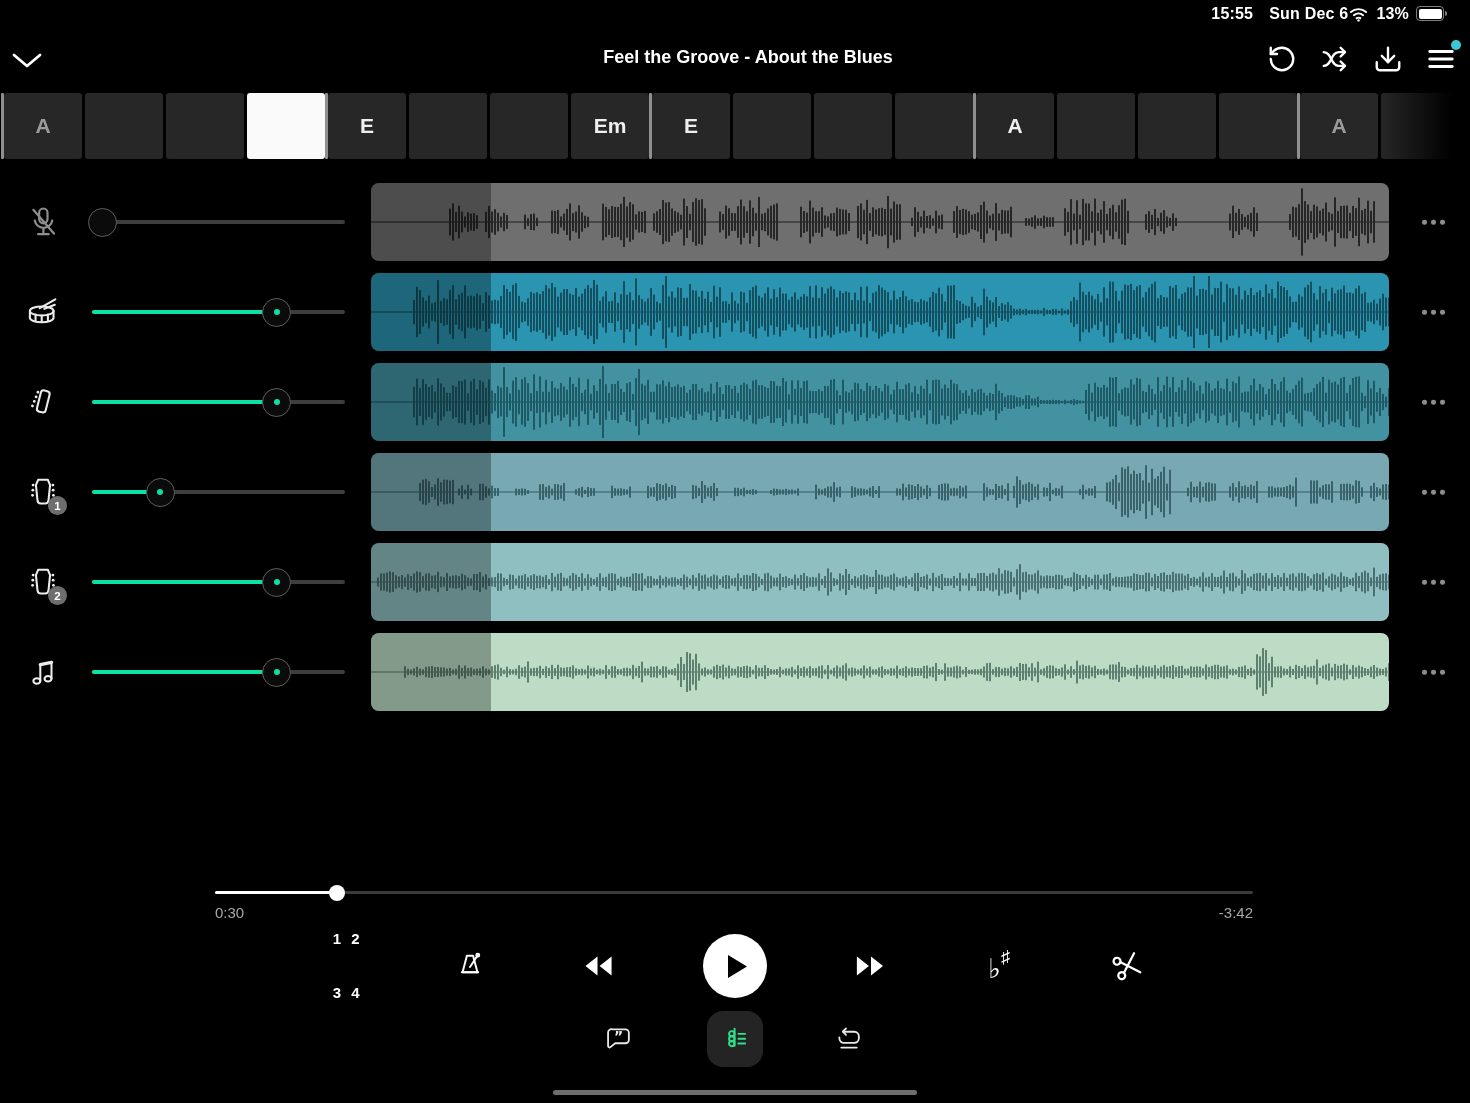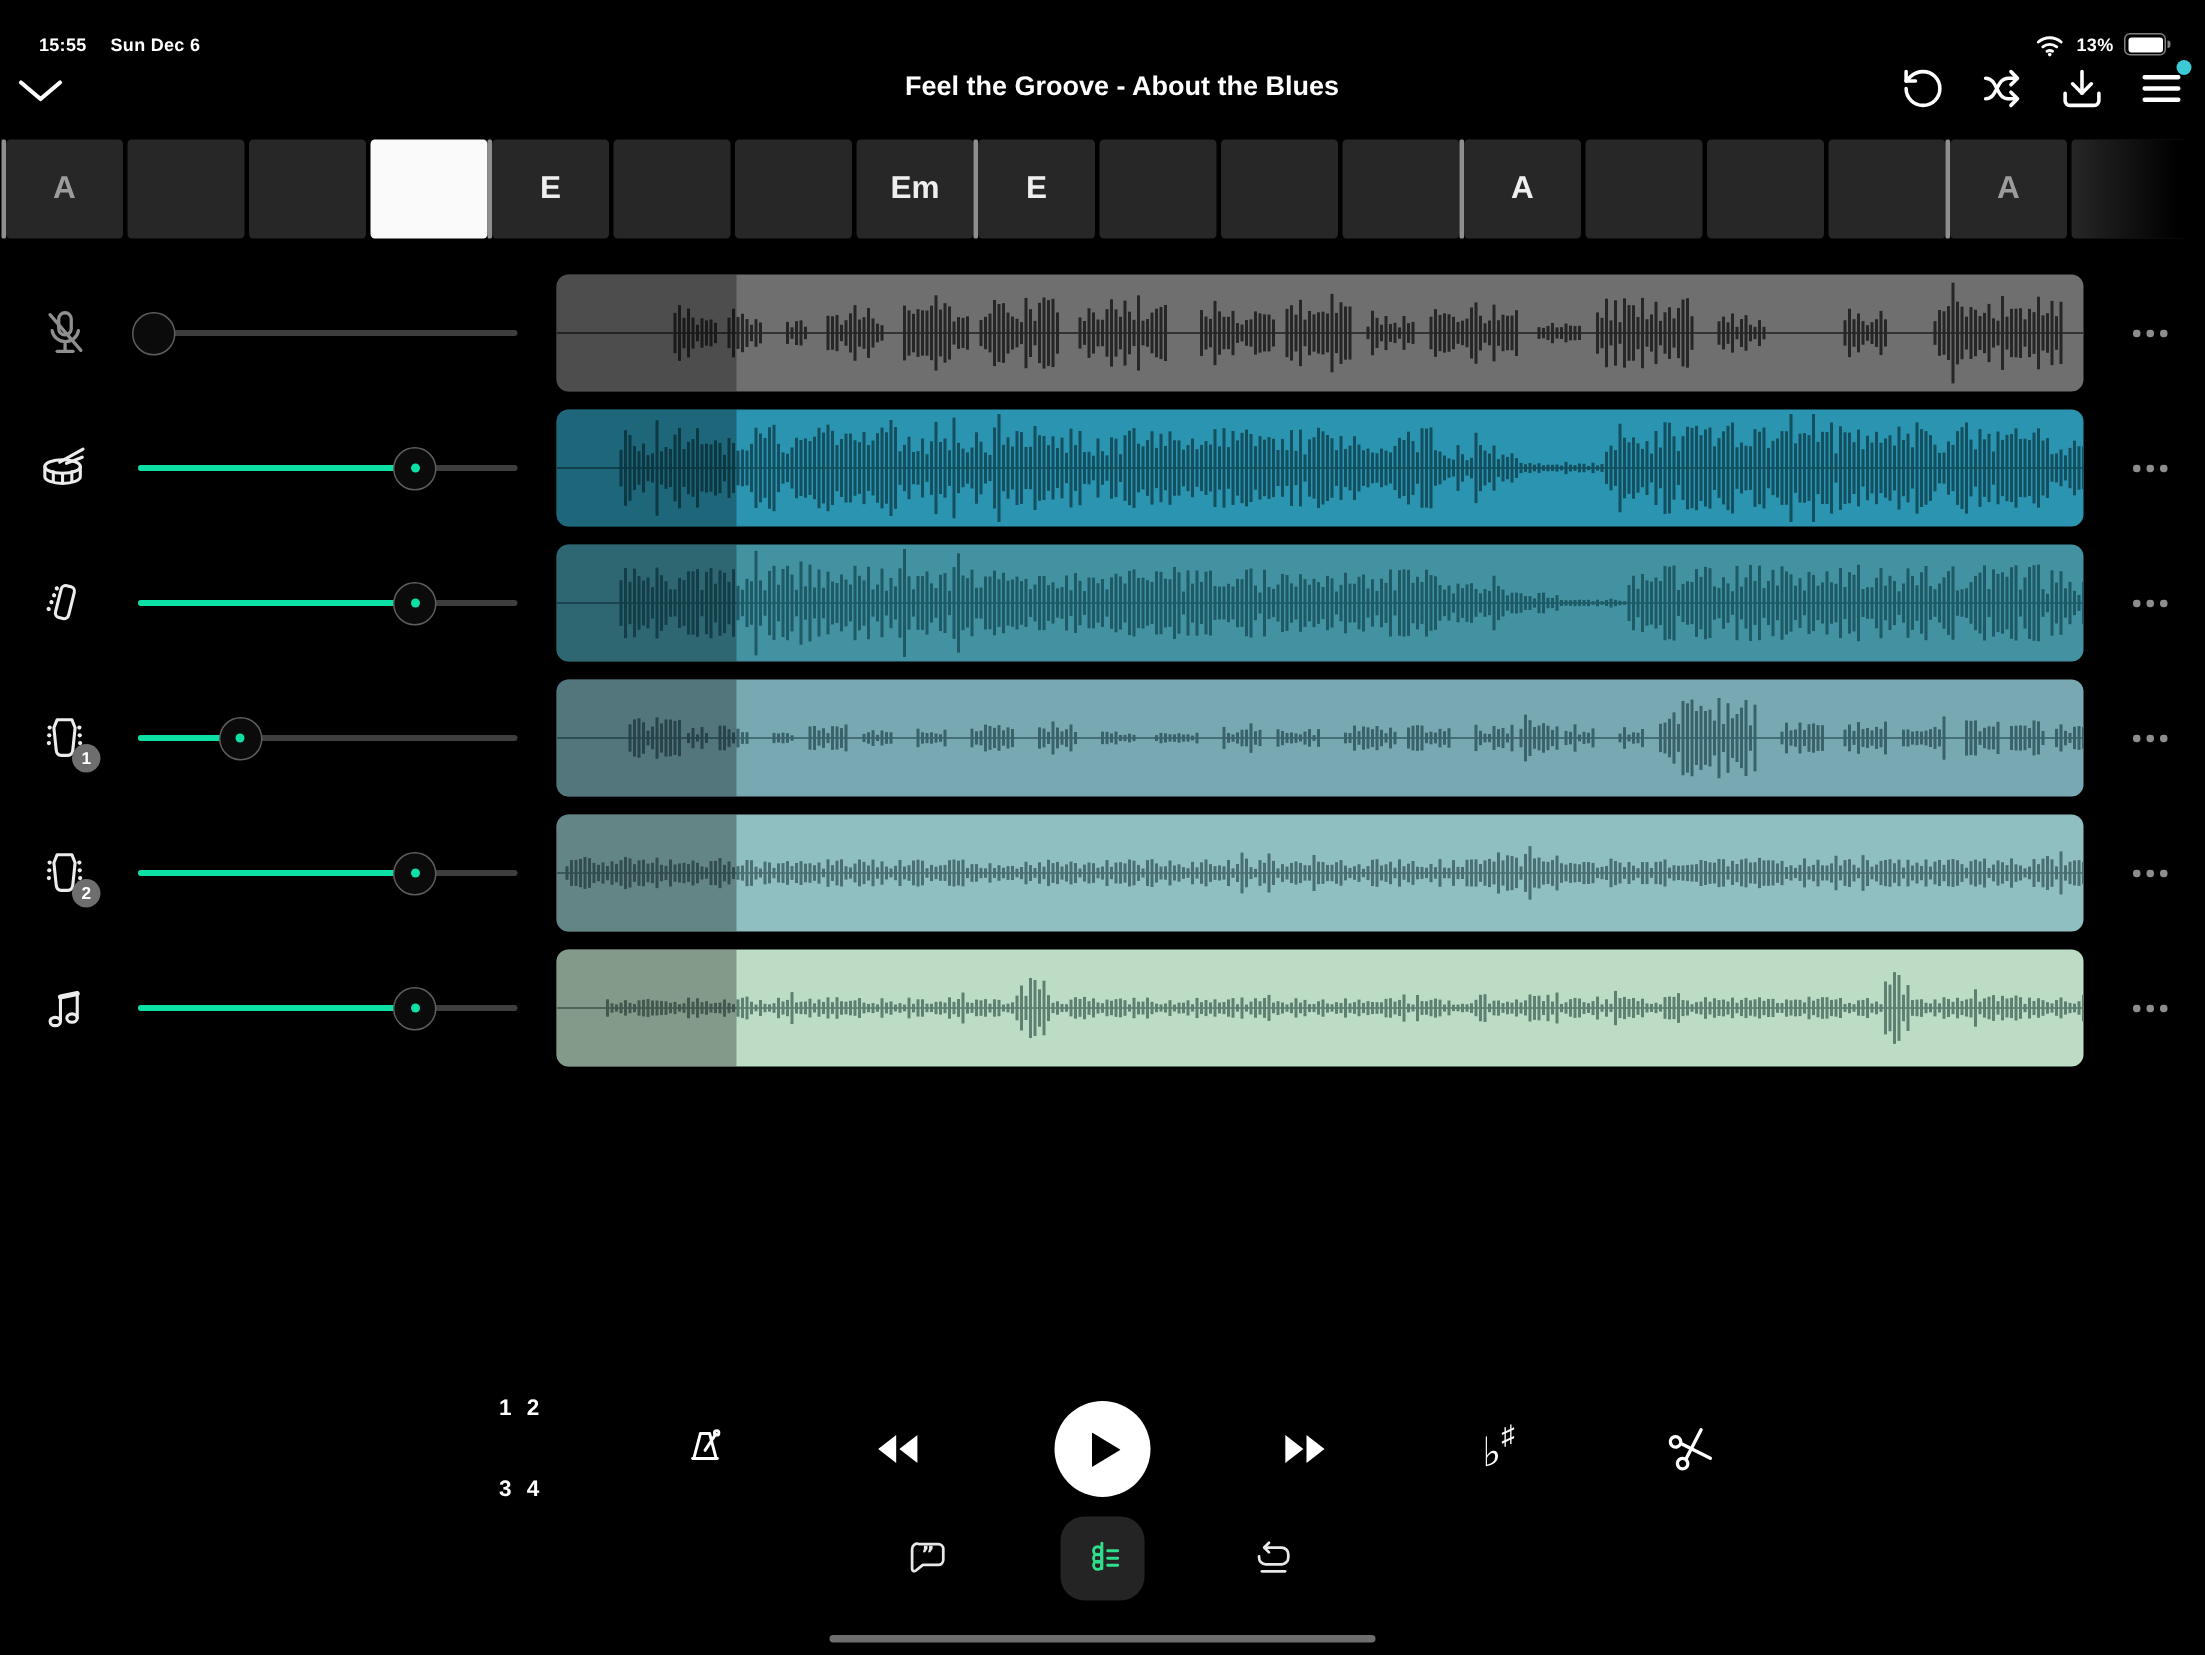--- a/index.html
+++ b/index.html
@@ -1,20 +1,20 @@
 <!DOCTYPE html>
 <html><head>
 <meta charset="utf-8">
 <style>
   html,body{margin:0;padding:0;background:#000;}
   body{font-family:"Liberation Sans","DejaVu Sans",sans-serif;color:#fff;}
   .app{position:relative;width:1470px;height:1103px;background:#000;overflow:hidden;}
 
   
-  .status-bar{position:absolute;top:0;left:0;width:1470px;height:27px;display:flex;justify-content:space-between;align-items:center;padding:0 26px;box-sizing:border-box;font-size:12px;font-weight:700;letter-spacing:.2px;margin-top:16px;}
+  .status-bar{position:absolute;top:0;left:0;width:1470px;height:27px;display:flex;justify-content:flex-end;align-items:center;padding:0 26px;box-sizing:border-box;font-size:16px;font-weight:700;letter-spacing:.2px;}
   .sb-left{display:flex;gap:16px;align-items:center;}
   .sb-right{display:flex;gap:7px;align-items:center;}
   .battery{position:relative;width:26px;height:13px;border:1px solid rgba(255,255,255,.5);border-radius:4px;}
   .battery .lvl{position:absolute;inset:1.5px;background:#fff;border-radius:2px;}
   .battery .nub{position:absolute;right:-4px;top:3.5px;width:2.5px;height:5px;background:rgba(255,255,255,.5);border-radius:0 2px 2px 0;}
 
   
   .hdr-title{position:absolute;top:47px;left:0;width:1470px;text-align:center;font-size:18px;font-weight:700;padding-left:13px;}
   .hdr-collapse{position:absolute;left:10px;top:50px;width:34px;height:22px;color:#fff;cursor:pointer;}
   .hdr-actions{position:absolute;right:14px;top:44px;display:flex;gap:23px;}
@@ -2160,20 +2160,27 @@
           <div class="played" style="width: 11.8%;"></div>
         </div>
         <div class="more-dots">
           <i></i>
           <i></i>
           <i></i>
         </div>
       </div>
     </div>
 
+  <div class="seek">
+    <div class="seek-track"></div>
+    <div class="seek-fill" id="seek-fill" style="width: 11.8%;"></div>
+    <div class="seek-thumb" id="seek-thumb" style="left: calc(11.8% - 8px);"></div>
+    <div class="seek-label left">0:30</div>
+    <div class="seek-label right">-3:42</div>
+  </div>
 
   <div class="transport">
     <div class="t-item timesig" style="left:341px;">
       <div>1 2</div>
       <div>3 4</div>
     </div>
     <div class="t-item" style="left:470px;width:32px;height:32px;">
       <span>
         <svg class="icon" viewBox="0 0 28 28" fill="none" stroke="currentColor" stroke-width="1.7" stroke-linecap="round" stroke-linejoin="round">
             <path d="M11.3 5h5.4l3.8 14.5h-13z"></path>

